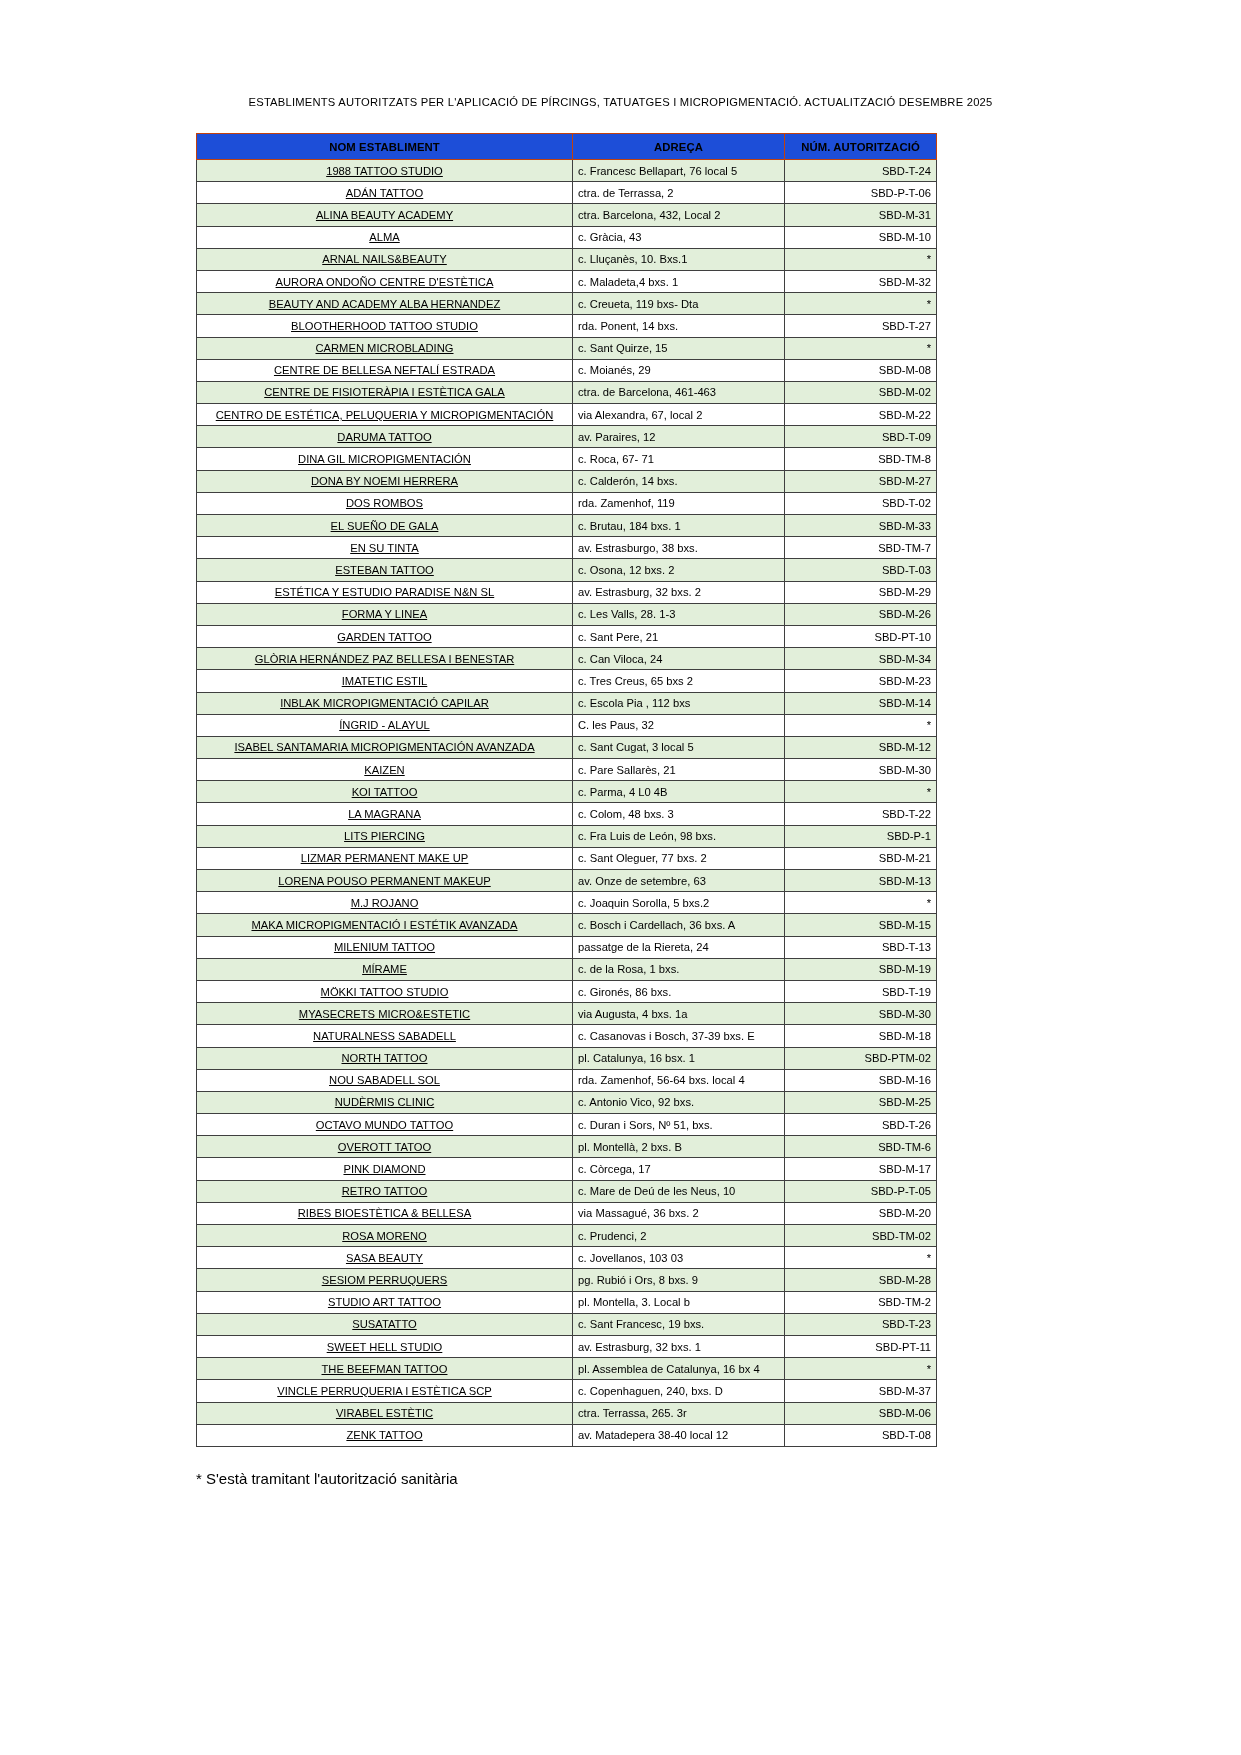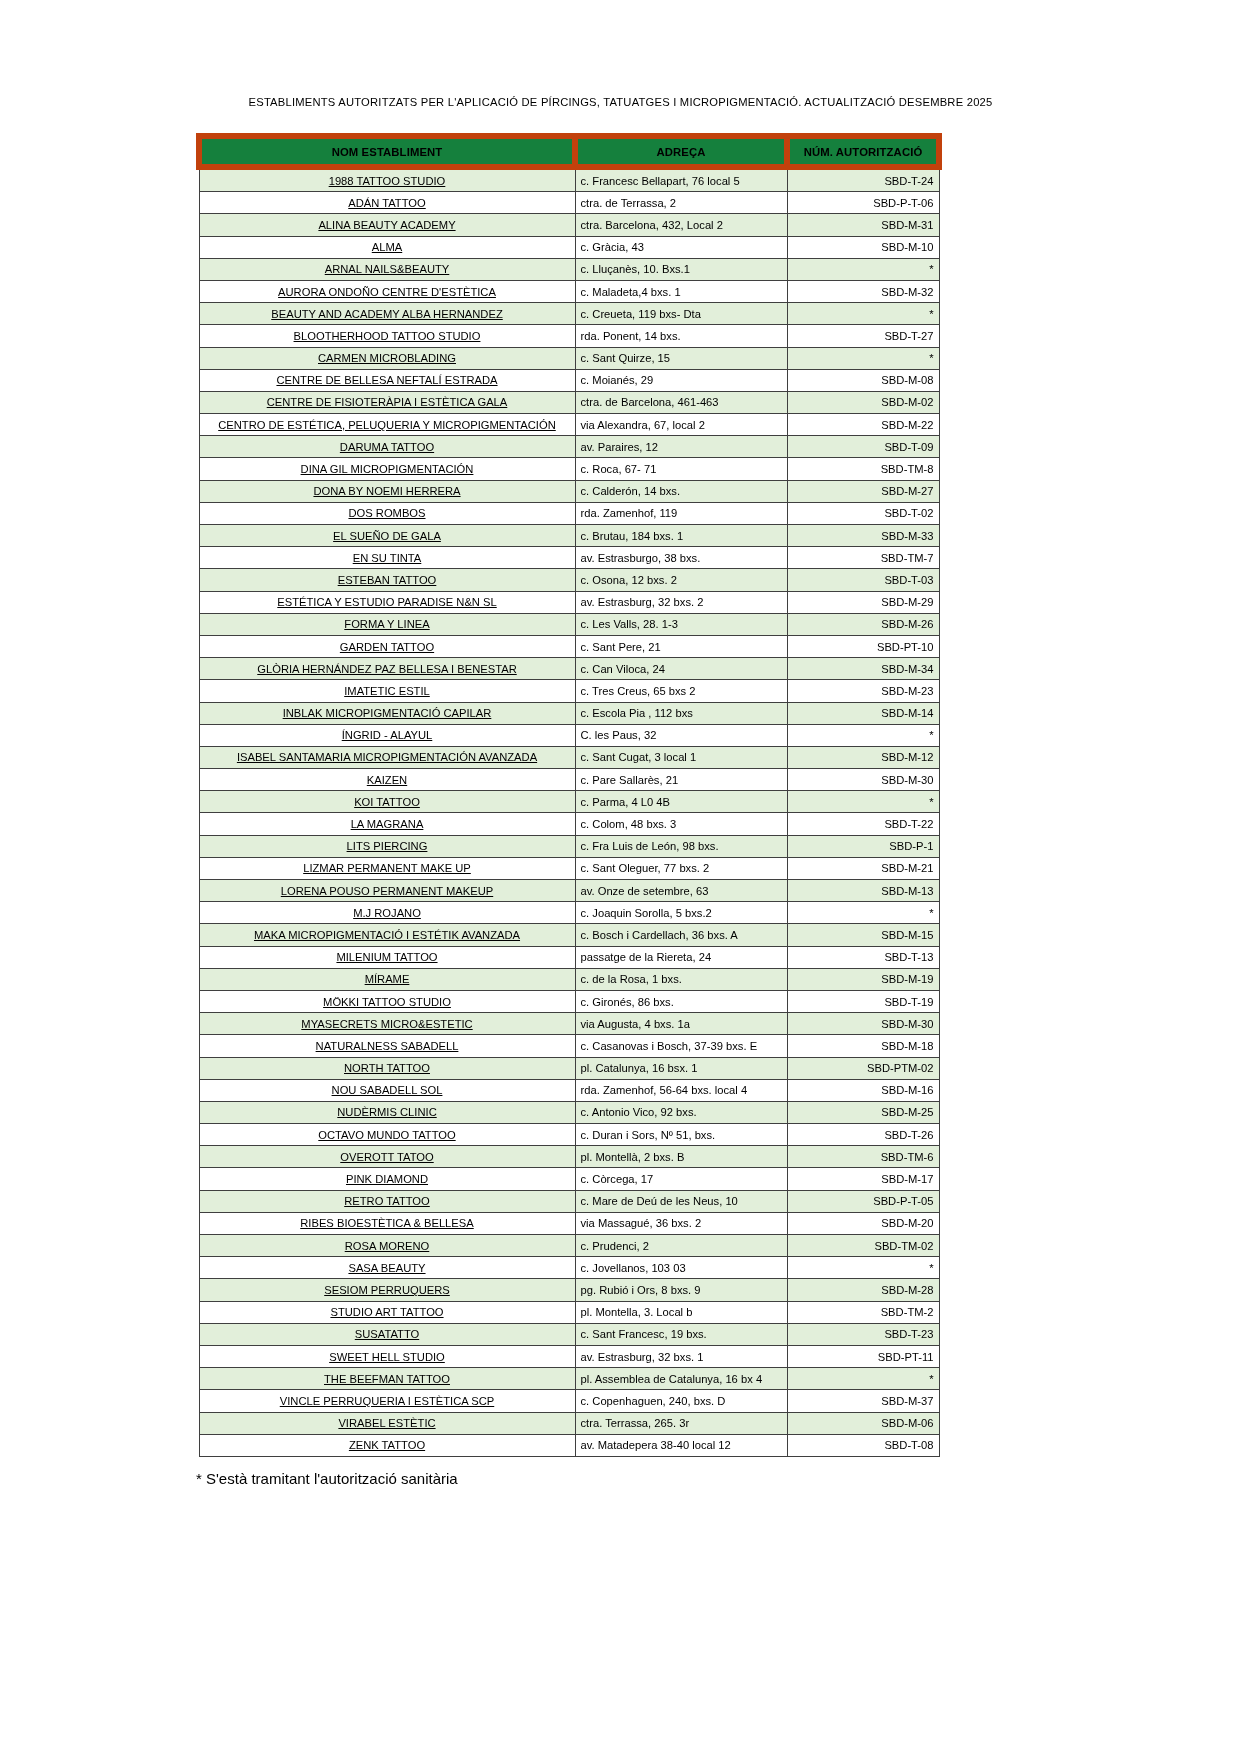--- a/index.html
+++ b/index.html
@@ -42,28 +42,28 @@
   table.reg {
     border-collapse: collapse;
     width: 740px;
     table-layout: fixed;
   }
   table.reg col.c-name  { width: 376px; }
   table.reg col.c-addr  { width: 212px; }
   table.reg col.c-num   { width: 152px; }
 
   table.reg th {
-    background: #15803d;
+    background: #1d4ed8;
     color: #000000;
     font-size: 11.3px;
     font-weight: 700;
     text-align: center;
     padding: 4px 4px;
     height: 17px;
-    border: 6px solid #c2410c;
+    border: 1px solid #c2410c;
     letter-spacing: 0.01em;
   }
   table.reg td {
     font-size: 11.2px;
     font-weight: 400;
     padding: 3px 5px;
     height: 15.2px;
     border: 1px solid #3f3f3f;
     vertical-align: middle;
     white-space: nowrap;
@@ -231,21 +231,21 @@
             <td class="col-addr">c. Escola Pia , 112  bxs</td>
             <td class="col-num">SBD-M-14</td>
           </tr>
           <tr>
             <td class="col-name">ÍNGRID - ALAYUL</td>
             <td class="col-addr">C. les Paus, 32</td>
             <td class="col-num">*</td>
           </tr>
           <tr class="alt">
             <td class="col-name">ISABEL SANTAMARIA MICROPIGMENTACIÓN AVANZADA</td>
-            <td class="col-addr">c. Sant Cugat, 3 local 1</td>
+            <td class="col-addr">c. Sant Cugat, 3 local 5</td>
             <td class="col-num">SBD-M-12</td>
           </tr>
           <tr>
             <td class="col-name">KAIZEN</td>
             <td class="col-addr">c. Pare Sallarès, 21</td>
             <td class="col-num">SBD-M-30</td>
           </tr>
           <tr class="alt">
             <td class="col-name">KOI TATTOO</td>
             <td class="col-addr">c. Parma, 4 L0 4B</td>

